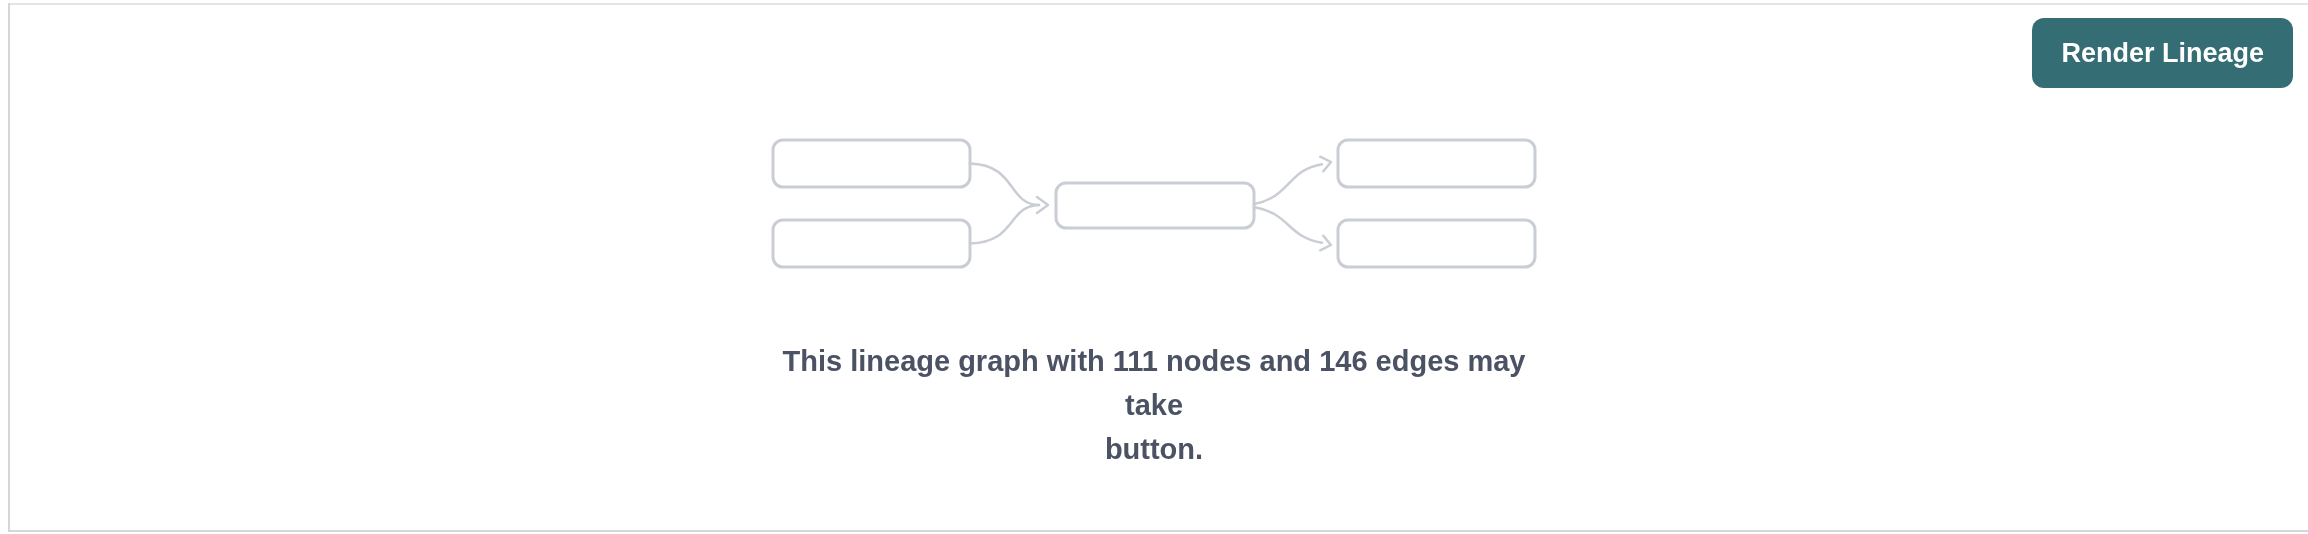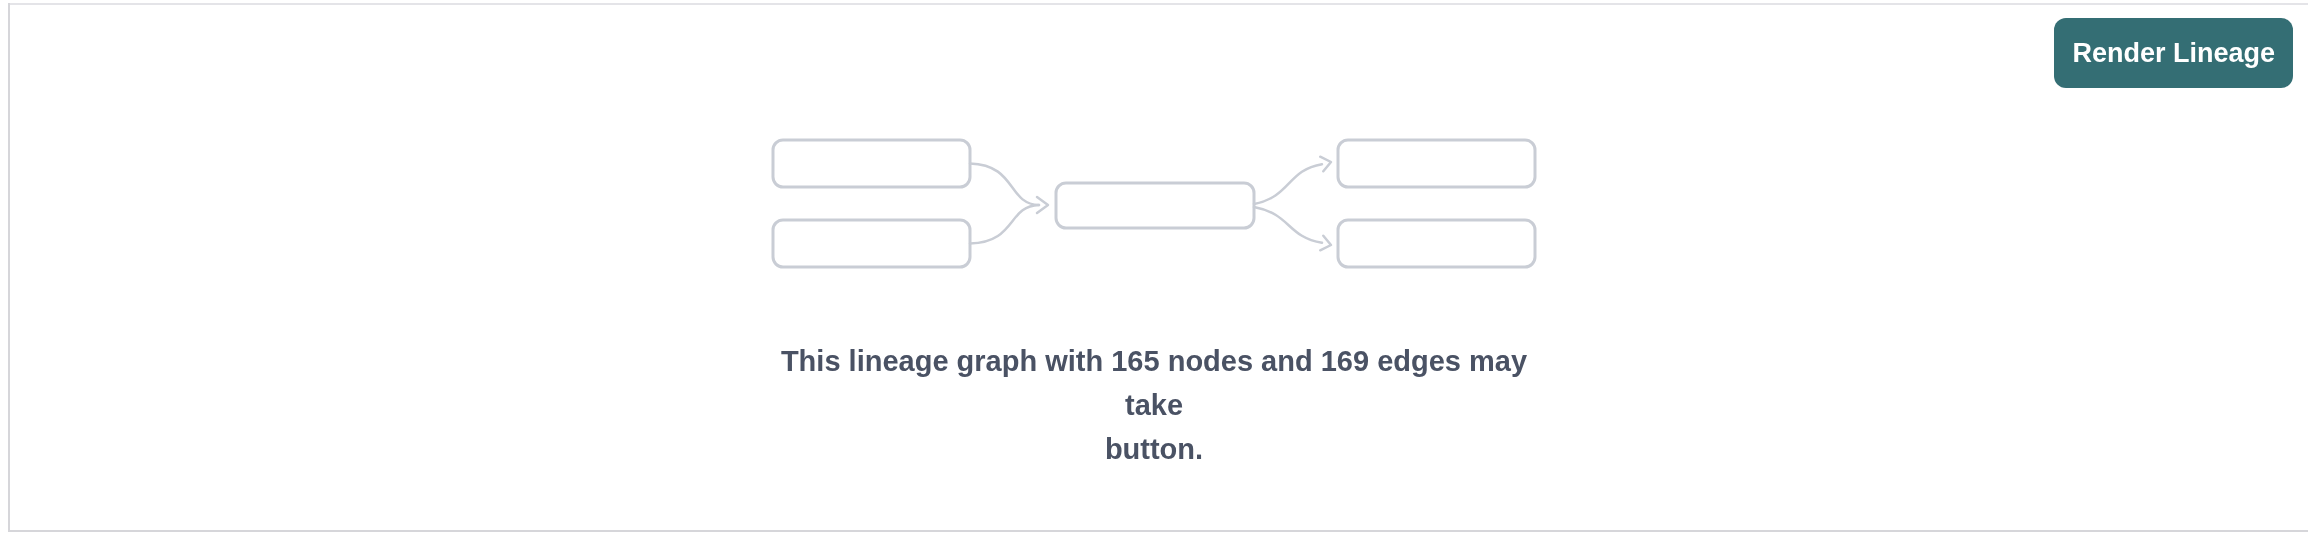--- a/index.html
+++ b/index.html
@@ -20,21 +20,21 @@
   .border-top {
     position: absolute; left: 8px; right: 0; top: 3px; height: 2px;
     background: var(--panel-border-light, #e4e4e8);
   }
   .border-bottom {
     position: absolute; left: 8px; right: 0; bottom: 2px; height: 2px;
     background: var(--panel-border, #d6d6da);
   }
   .render-btn {
     position: absolute; top: 18px; right: 15px;
-    height: 70px; padding: 0 18px;
+    height: 70px; padding: 0 29px;
     background: var(--accent, #346e74);
     color: #ffffff;
     border: none; border-radius: 12px;
     font-family: "Liberation Sans", sans-serif;
     font-size: 27px; font-weight: bold;
     line-height: 70px; cursor: pointer;
     display: inline-flex; align-items: center;
   }
   .center-block {
     position: absolute; top: 138px; left: 50%;
@@ -88,18 +88,18 @@
       <path class="edge-path" d="M 199 105.5 C 246 104, 236 68, 268 67"></path>
       <path class="edge-path" d="M 266 59 L 277 67 L 266 75"></path>
 
       <path class="edge-path" d="M 483 66 C 520 59, 516 32, 551 26.2"></path>
       <path class="edge-path" d="M 483 69 C 520 76, 516 99, 551 104.8"></path>
       <path class="edge-path" d="M 549.2 18.7 L 560 24 L 552.3 33.2"></path>
       <path class="edge-path" d="M 549.2 112.3 L 560 107 L 552.3 97.8"></path>
     </svg>
 
     <div class="warning-msg">
-      <div>This lineage graph with 165 nodes and 169 edges may take</div>
+      <div>This lineage graph with 111 nodes and 146 edges may take</div>
       <div>button.</div>
     </div>
 
   </div>
 </div>
 
 </body></html>

